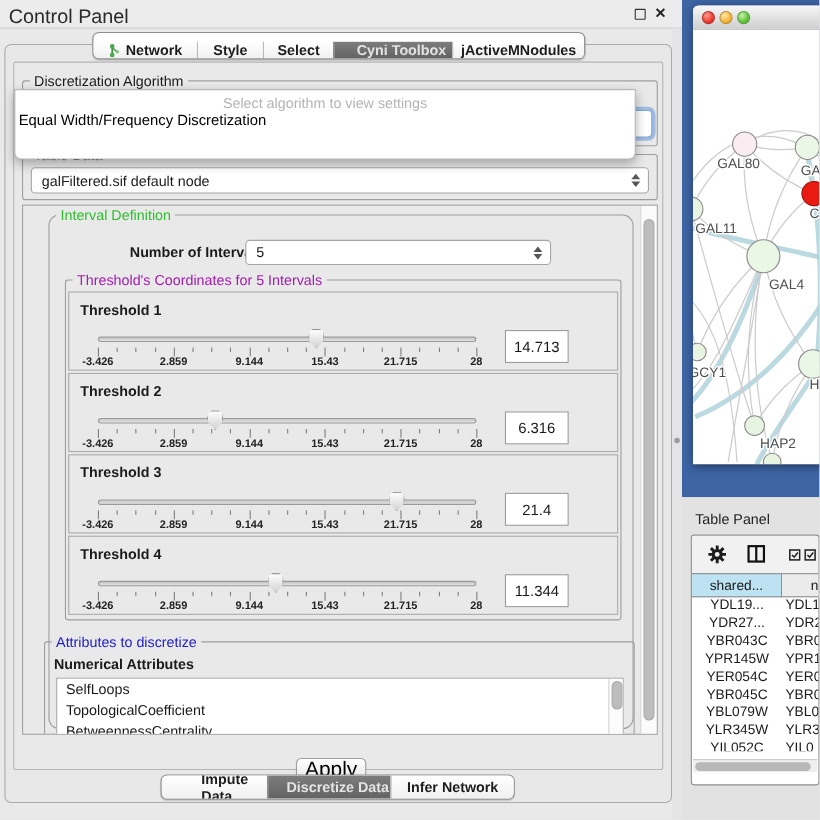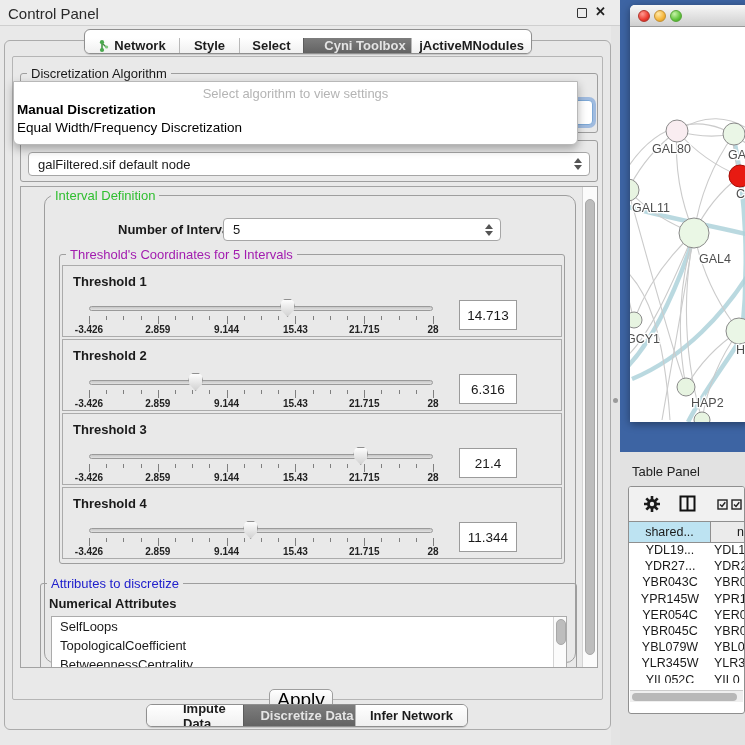--- a/index.html
+++ b/index.html
@@ -4,21 +4,21 @@
 <style>
   * { margin:0; padding:0; box-sizing:border-box; }
   html,body { width:745px; height:745px; overflow:hidden; background:#e6e6e6;
     font-family:"Liberation Sans", sans-serif; color:#1a1a1a; }
   #stage { position:relative; width:745px; height:745px; }
 
   
   #left-region { position:absolute; left:0; top:0; width:620px; height:745px; background:#e9e9e9; }
   #titlebar { position:absolute; left:0; top:0; width:620px; height:26px; background:#ececec;
     border-bottom:1px solid #cfcfcf; }
-  #titlebar .title { position:absolute; left:8px; top:5px; font-size:15px; color:#2a2a2a; }
+  #titlebar .title { position:absolute; left:8px; top:5px; font-size:18px; color:#2a2a2a; }
   .win-float { position:absolute; right:33px; top:8px; width:10px; height:10px; border:1.5px solid #333; border-radius:1px; }
   .win-close { position:absolute; right:14px; top:4px; font-size:13px; font-weight:bold; color:#222; }
 
   .outer-panel { position:absolute; left:4px; top:40px; width:607px; height:690px;
     border:1px solid #ababab; border-radius:6px; background:#e8e8e8; }
   .inner-panel { position:absolute; left:12px; top:56px; width:591px; height:644px;
     border:1px solid #b5b5b5; border-radius:2px; background:#e9e9e9; }
 
   
   .seg-group { position:absolute; display:flex; height:25px; border:1px solid #8f8f8f; border-radius:6px;
@@ -149,21 +149,20 @@
 
     <div class="groupbox" style="left:20px; top:73px; width:578px; height:60px; z-index:2;">
       <span class="grouplabel">Discretization Algorithm</span>
     </div>
 
     <div id="focus-combo"></div>
 
     <div id="algo-popup">
       <div class="ph">Select algorithm to view settings</div>
       <div id="algo-options">
-          <div class="opt bold">Manual Discretization</div>
           <div class="opt">Equal Width/Frequency Discretization</div>
         </div>
     </div>
 
     <div class="groupbox" style="left:20px; top:140px; width:578px; height:42px; z-index:2;">
       <span class="grouplabel">Table Data</span>
     </div>
     <div class="combo" style="left:28px; top:152px; width:562px; height:24px; z-index:3;">
       <span>galFiltered.sif default node</span>
       <span class="steppers">

